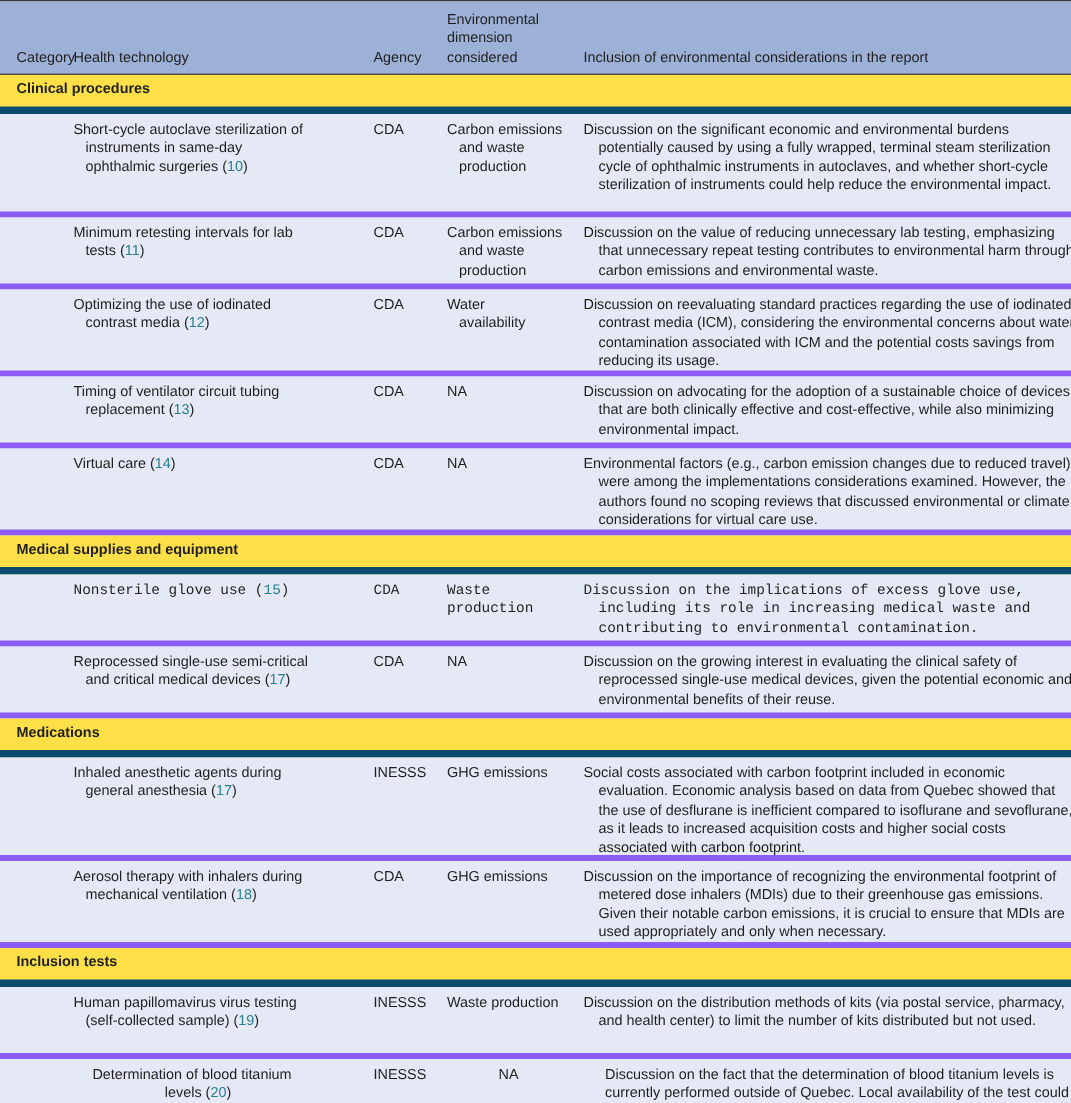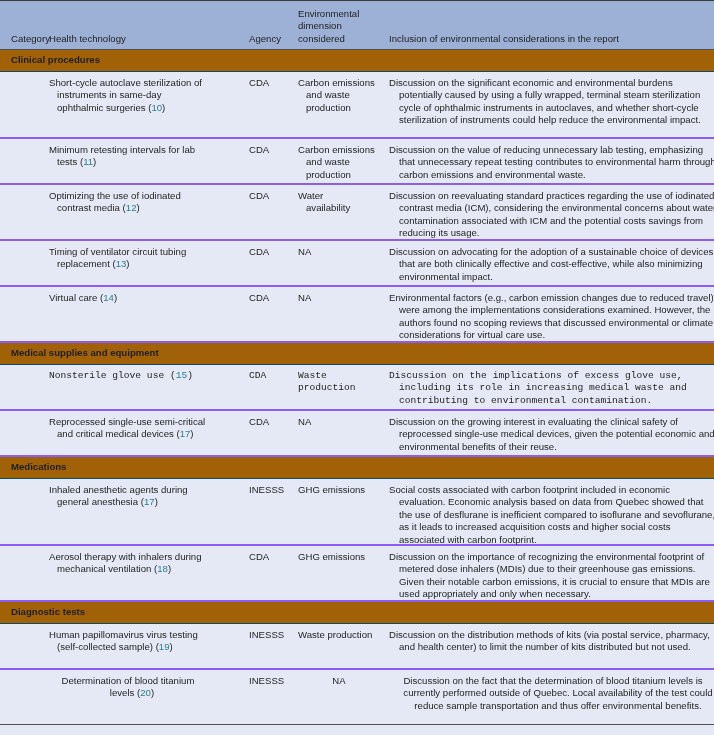--- a/index.html
+++ b/index.html
@@ -29,34 +29,34 @@
     }
     .hcell {
       position: absolute;
       bottom: 4px;
       line-height: 12.4px;
       font-size: 9.6px;
     }
     .section-row {
       position: relative;
       height: 21px;
-      border-bottom: 1px solid #0c4a6e;
-      background: #a16207;
+      border-bottom: 5px solid #0c4a6e;
+      background: #fde047;
       text-align: center;
     }
     .section-label {
       position: absolute;
       left: 11px;
       top: 4px;
       font-weight: bold;
       font-size: 9.6px;
     }
     .row {
       position: relative;
-      border-bottom: 2px solid #8b5cf6;
+      border-bottom: 4px solid #8b5cf6;
       background: #e4e9f5;
     }
     .row:last-child {
       border-bottom: 1.5px solid #505050;
       text-align: center;
     }
     .cell {
       position: absolute;
       top: 5px;
     }
@@ -186,21 +186,21 @@
       </div>
       <div class="row" style="height: 54px;">
         <div class="cell c-tech"><span>Aerosol therapy with inhalers during mechanical ventilation</span> (<span class="ref">18</span>)</div>
         <div class="cell c-agency">CDA</div>
         <div class="cell c-env">
           <span class="env-line">GHG emissions</span>
         </div>
         <div class="cell c-incl">Discussion on the importance of recognizing the environmental footprint of metered dose inhalers (MDIs) due to their greenhouse gas emissions. Given their notable carbon emissions, it is crucial to ensure that MDIs are used appropriately and only when necessary.</div>
       </div>
       <div class="section-row">
-        <div class="section-label">Diagnostic tests</div>
+        <div class="section-label">Inclusion tests</div>
       </div>
       <div class="row" style="height: 44px;">
         <div class="cell c-tech"><span>Human papillomavirus virus testing (self-collected sample)</span> (<span class="ref">19</span>)</div>
         <div class="cell c-agency">INESSS</div>
         <div class="cell c-env">
           <span class="env-line">Waste production</span>
         </div>
         <div class="cell c-incl">Discussion on the distribution methods of kits (via postal service, pharmacy, and health center) to limit the number of kits distributed but not used.</div>
       </div>
       <div class="row" style="height: 54px;">

